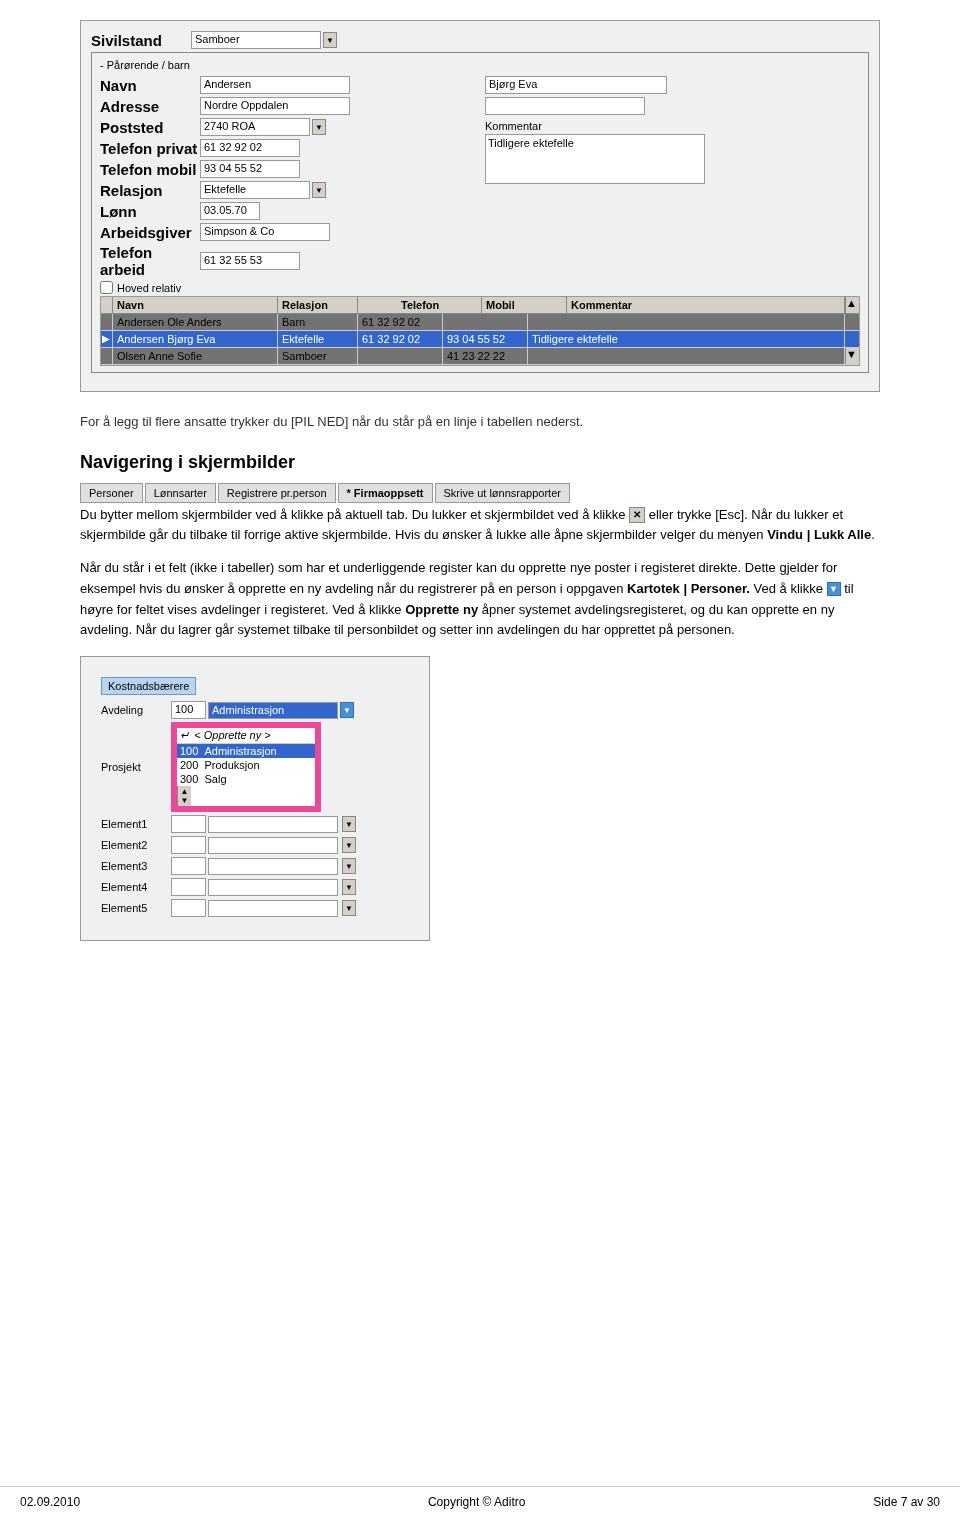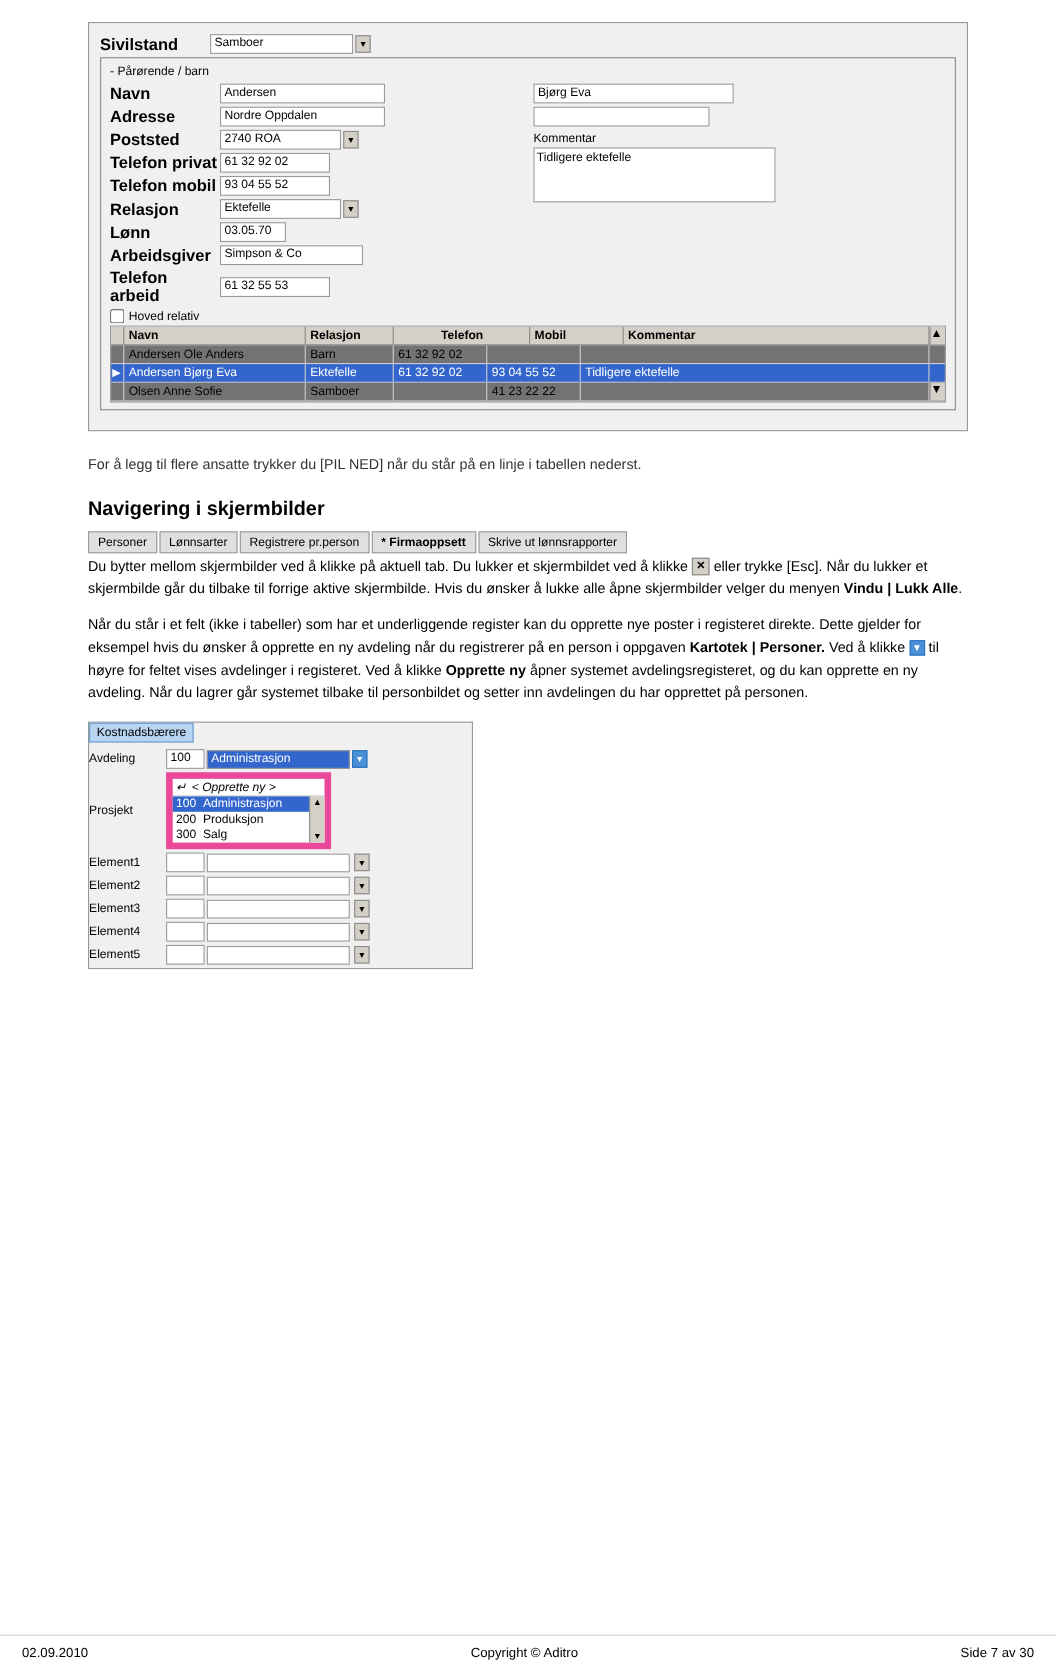--- a/index.html
+++ b/index.html
@@ -214,21 +214,21 @@
       color: #fff;
       vertical-align: middle;
     }
 
     .bold-text { font-weight: bold; }
 
     
     .form-screenshot2 {
       border: 1px solid #999;
       background: #f0f0f0;
-      padding: 0;
+      padding: 20px;
       margin-top: 15px;
       font-size: 11px;
       width: 350px;
     }
 
     .form2-title {
       background: #b8d4f0;
       border: 1px solid #6699cc;
       padding: 2px 6px;
       font-size: 11px;
@@ -487,21 +487,21 @@
     
     <div class="form2-row">
       <span class="form2-label">Prosjekt</span>
       <div style="display:flex;align-items:flex-start;gap:2px;">
         <div style="display:flex;flex-direction:column;border:6px solid #ec4899;width:150px;background:#fff;font-size:11px;">
           <div class="opprette-option">
             <span style="margin-right:2px;">↵</span>
             <span>&lt; Opprette ny &gt;</span>
           </div>
 
-          <div style="display:flex;">
+          <div style="display:flex;flex-direction:column;">
             <div style="flex:1;">
               <div class="form2-select-item selected">
                 <span>100</span>&nbsp;&nbsp;<span>Administrasjon</span>
               </div>
               <div class="form2-select-item">
                 <span>200</span>&nbsp;&nbsp;<span>Produksjon</span>
               </div>
               <div class="form2-select-item">
                 <span>300</span>&nbsp;&nbsp;<span>Salg</span>
               </div>

